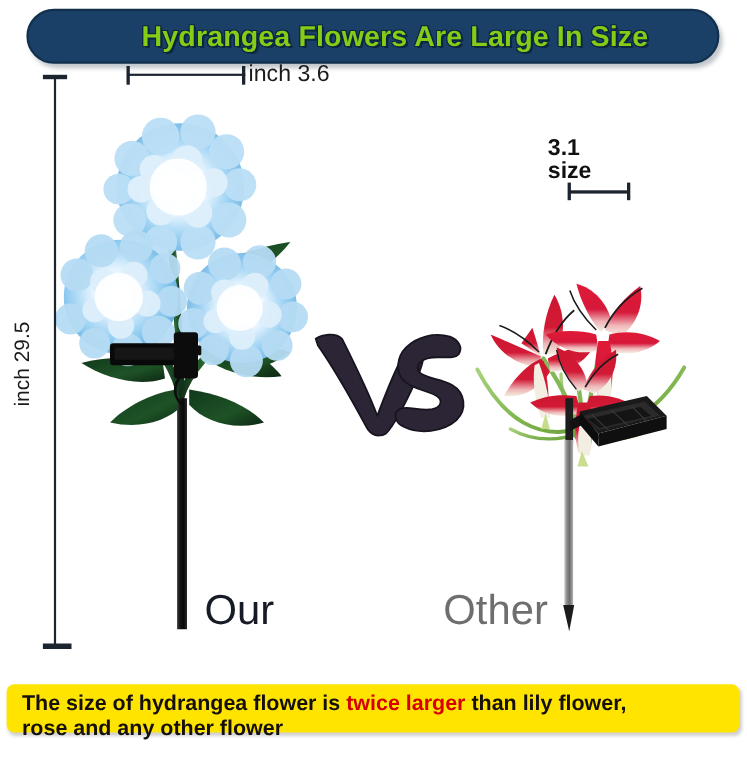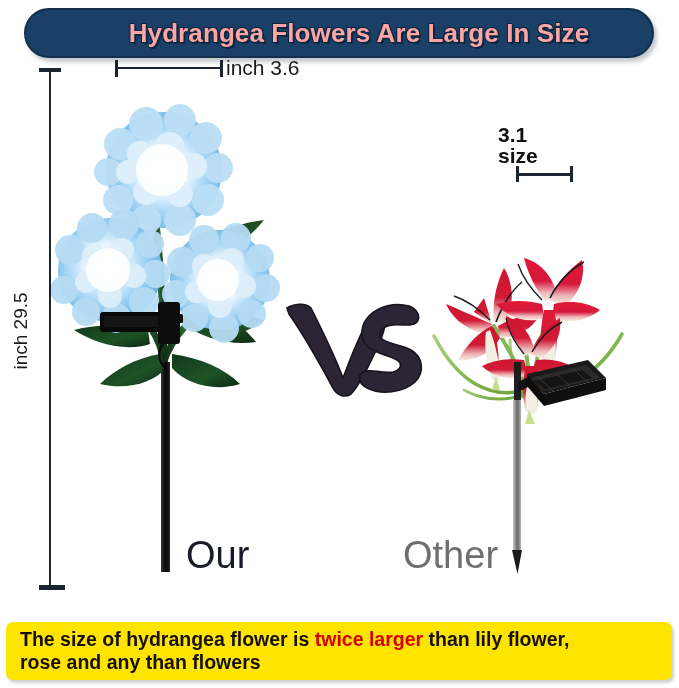--- a/index.html
+++ b/index.html
@@ -13,30 +13,30 @@
   
   .header-banner{
     position:absolute;left:24px;top:8px;width:626px;height:46px;
     background:#1b4068;
     border:2px solid #12304e;
     border-radius:26px;
     box-shadow:3px 4px 4px rgba(120,130,140,.45);
     display:flex;align-items:center;justify-content:center;
   }
   .header-title{
-    color:#fca5a5;
+    color:#84cc16;
     font-size:26px;font-weight:bold;letter-spacing:.1px;
     text-shadow:2px 2px 0 #0d2741, -1px -1px 0 #0d2741, 1px -1px 0 #0d2741, -1px 1px 0 #0d2741;
     white-space:nowrap;
     padding-left:40px;
   }
 
   
   .footer-banner{
-    position:absolute;left:6px;top:622px;width:666px;height:58px;
+    position:absolute;left:6px;top:622px;width:666px;height:44px;
     background:#ffe400;
     border-radius:7px;
     box-shadow:2px 3px 3px rgba(150,150,150,.45);
     padding:6px 10px 0 14px;box-sizing:border-box;
   }
   .footer-text{
     color:#15100c;font-size:19.5px;font-weight:bold;line-height:23px;
   }
   .footer-text .hl{color:#d60000;}
 
@@ -372,17 +372,17 @@
     <div class="rule-h2"></div>
     <div class="rule-h2-capr"></div>
   </div>
 
   <div class="label-our">Our</div>
   <div class="label-other">Other</div>
 
   <div class="footer-banner">
     <div class="footer-text">
       <span>The size of hydrangea flower is </span><span class="hl">twice larger</span><span> than lily flower,</span><br>
-      <span>rose and any than flowers</span>
+      <span>rose and any other flower</span>
     </div>
   </div>
 
 </div>
 
 </body></html>

